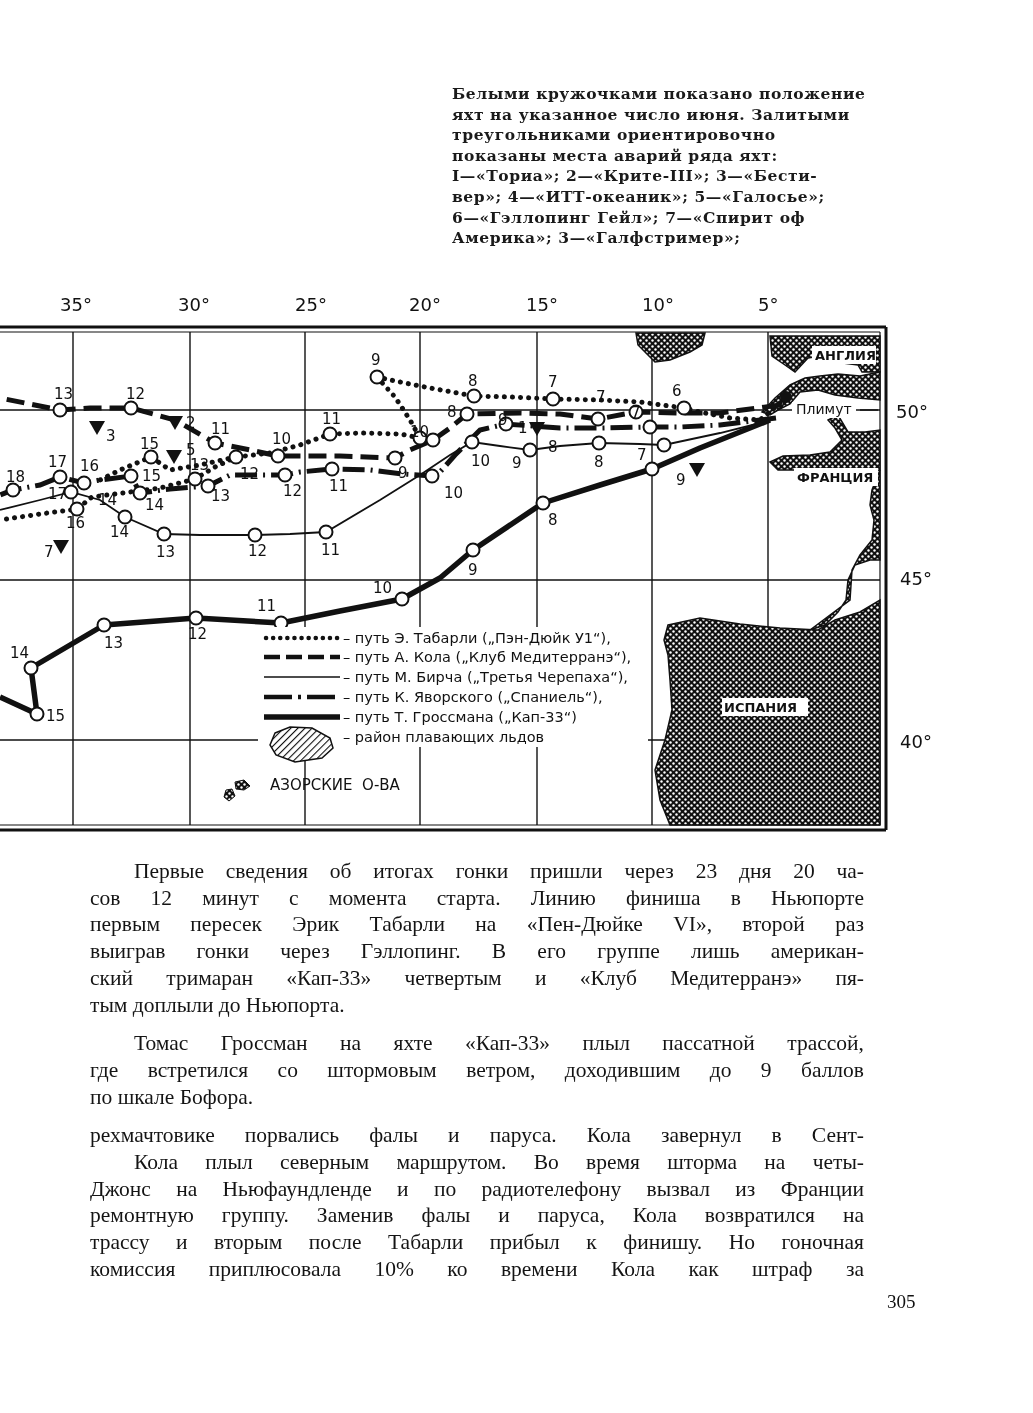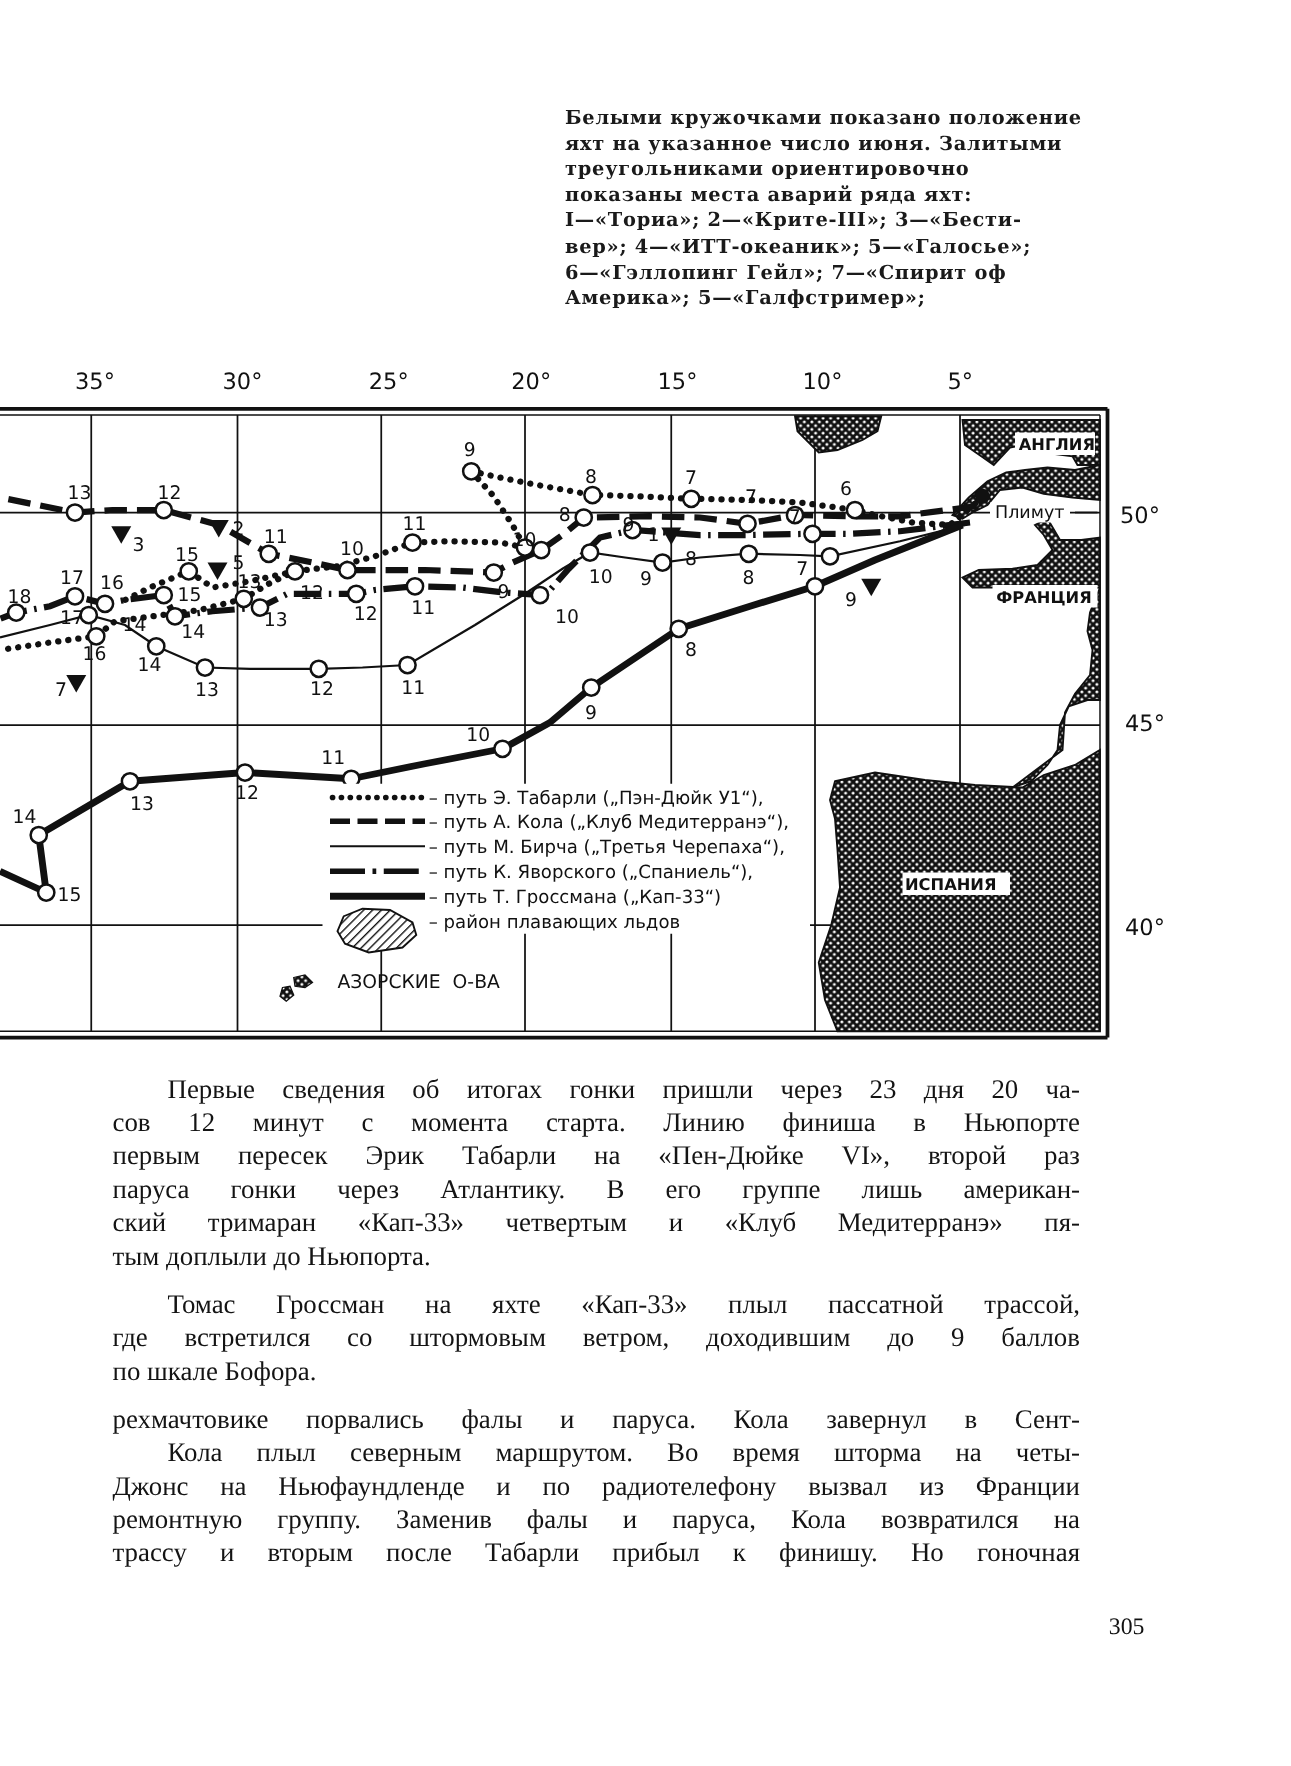--- a/index.html
+++ b/index.html
@@ -30,21 +30,21 @@
 <body>
 
 <div class="caption">
   <span>Белыми кружочками показано положение</span>
   <span>яхт на указанное число июня. Залитыми</span>
   <span>треугольниками ориентировочно</span>
   <span>показаны места аварий ряда яхт:</span>
   <span>I—«Ториа»; 2—«Крите-III»; 3—«Бести-</span>
   <span>вер»; 4—«ИТТ-океаник»; 5—«Галосье»;</span>
   <span>6—«Гэллопинг Гейл»; 7—«Спирит оф</span>
-  <span>Америка»; 5—«Галфстример»;</span>
+  <span>Америка»; 3—«Галфстример»;</span>
 </div>
 
 <svg class="map" width="1033" height="560" viewBox="0 285 1033 560" xmlns="http://www.w3.org/2000/svg">
   <defs>
     <pattern id="land" width="6" height="6" patternUnits="userSpaceOnUse">
       <rect width="6" height="6" fill="#111"></rect>
       <circle cx="1.5" cy="1.5" r="1.2" fill="#fff"></circle>
       <circle cx="4.5" cy="4.5" r="1.2" fill="#fff"></circle>
     </pattern>
     <pattern id="hatch" width="5" height="5" patternUnits="userSpaceOnUse" patternTransform="rotate(45)">
@@ -279,31 +279,32 @@
     <path d="M226,790 L232,789 L235,796 L229,801 L224,797 Z" fill="url(#land)" stroke="#111" stroke-width="1"></path>
     <text x="270" y="790" font-size="15" xml:space="preserve">АЗОРСКИЕ  О-ВА</text>
   </g>
 </svg>
 
 <div class="body-text">
   <p style="text-indent:0">
     <span class="ln first">Первые сведения об итогах гонки пришли через 23 дня 20 ча-</span>
     <span class="ln">сов 12 минут с момента старта. Линию финиша в Ньюпорте</span>
     <span class="ln">первым пересек Эрик Табарли на «Пен-Дюйке VI», второй раз</span>
-    <span class="ln">паруса гонки через Атлантику. В его группе лишь американ-</span>
+    <span class="ln">выиграв гонки через Гэллопинг. В его группе лишь американ-</span>
     <span class="ln">ский тримаран «Кап-33» четвертым и «Клуб Медитерранэ» пя-</span>
     <span class="ln last">тым доплыли до Ньюпорта.</span>
   </p>
   <p style="text-indent:0">
     <span class="ln first">Томас Гроссман на яхте «Кап-33» плыл пассатной трассой,</span>
     <span class="ln">где встретился со штормовым ветром, доходившим до 9 баллов</span>
     <span class="ln last">по шкале Бофора.</span>
   </p>
   <p style="text-indent:0">
     <span class="ln">рехмачтовике порвались фалы и паруса. Кола завернул в Сент-</span>
     <span class="ln first">Кола плыл северным маршрутом. Во время шторма на четы-</span>
     <span class="ln">Джонс на Ньюфаундленде и по радиотелефону вызвал из Франции</span>
     <span class="ln">ремонтную группу. Заменив фалы и паруса, Кола возвратился на</span>
     <span class="ln">трассу и вторым после Табарли прибыл к финишу. Но гоночная</span>
+    <span class="ln">комиссия приплюсовала 10% ко времени Кола как штраф за</span>
   </p>
 </div>
 
 <div class="page-num">305</div>
 
 </body></html>

